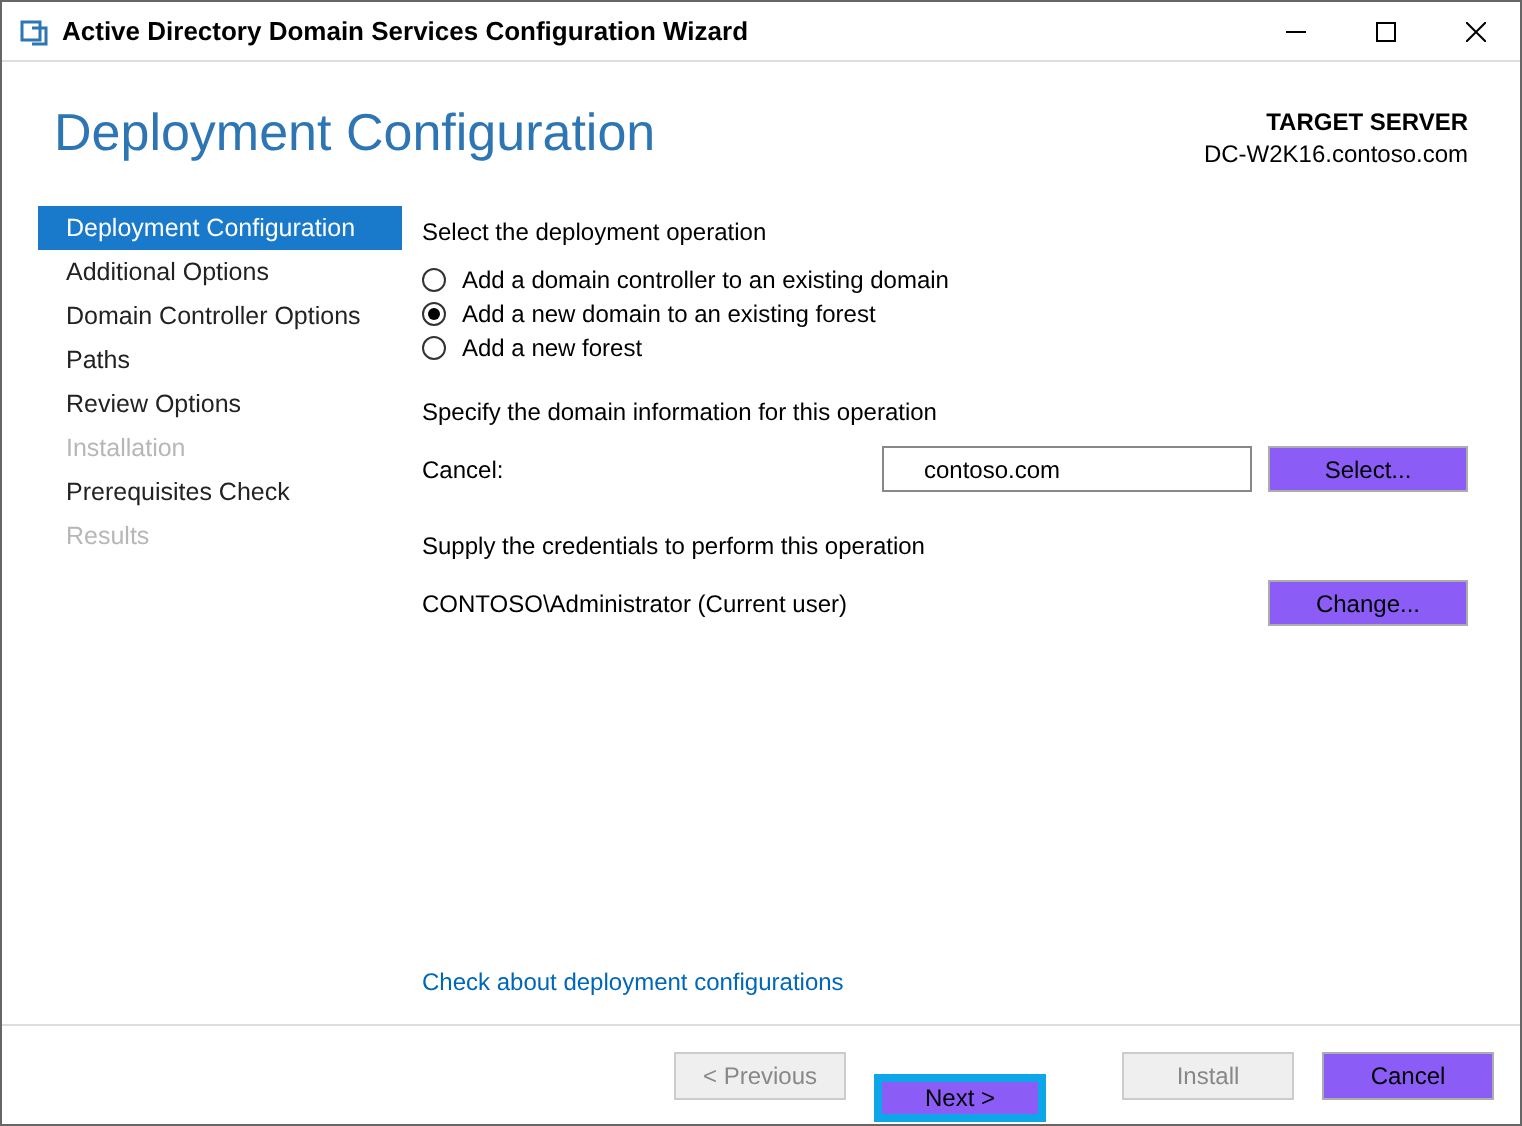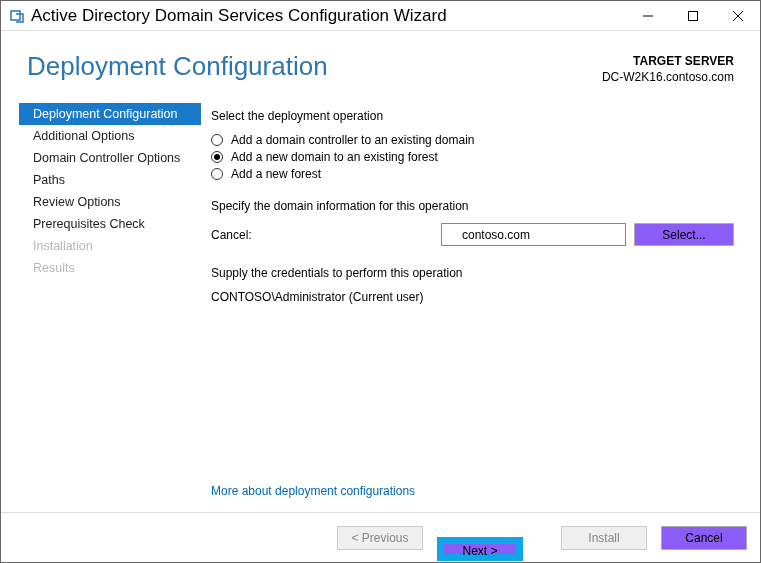--- a/index.html
+++ b/index.html
@@ -25,21 +25,22 @@
     border-bottom: 1px solid #ddd;
     padding-left: 8px;
   }
   .titlebar .icon {
     width: 16px; height: 16px;
     margin-right: 6px;
     display: flex; align-items: center; justify-content: center;
   }
   .titlebar .title {
     flex: 1;
-    font-size: 17px;
+    font-size: 13px;
+    font-weight: bold;
   }
   .winbtns { display: flex; }
   .winbtn {
     width: 45px; height: 29px;
     display: flex; align-items: center; justify-content: center;
     font-size: 12px;
   }
   .winbtn svg { stroke: #000; }
   .header {
     display: flex;
@@ -155,21 +156,21 @@
     height: 50px;
     border-top: 1px solid #ddd;
     display: flex;
     align-items: center;
     justify-content: flex-end;
     padding: 0 13px;
     gap: 6px;
   }
   .footer .btn { min-width: 86px; height: 24px; }
   .footer .btn.primary {
-    border: 7px solid #0ea5e9;
+    border: 4px solid #0ea5e9;
     margin-top: 23px;
   }
   .footer .btn.disabled {
     color: #888;
     background: #efefef;
     border-color: #ccc;
   }
 </style>
 </head>
 <body>
@@ -213,22 +214,22 @@
   </div>
 
   <div class="body">
 
     <div class="sidebar">
       <div class="step active">Deployment Configuration</div>
       <div class="step">Additional Options</div>
       <div class="step">Domain Controller Options</div>
       <div class="step">Paths</div>
       <div class="step">Review Options</div>
+      <div class="step disabled">Installation</div>
       <div class="step">Prerequisites Check</div>
-      <div class="step disabled">Installation</div>
       <div class="step disabled">Results</div>
     </div>
 
     <div class="content">
       <div class="content-inner">
         <div class="section-label">Select the deployment operation</div>
 
         <div class="radio-row">
           <span class="radio"></span>
           <span>Add a domain controller to an existing domain</span>
@@ -249,24 +250,25 @@
         <div class="field-row">
           <span class="field-label">Cancel:</span>
           <input type="text" value="contoso.com" style="">
           <button class="btn wide">Select...</button>
         </div>
 
         <div class="section-label" style="margin-top:20px">Supply the credentials to perform this operation</div>
 
         <div class="cred-row">
           <span class="txt">CONTOSO\Administrator (Current user)</span>
-        </div>
-      </div>
-
-      <div class="link">More about deployment configurations</div>
+          <button class="btn wide">Change...</button>
+        </div>
+      </div>
+
+      <div class="link">Check about deployment configurations</div>
     </div>
 
   </div>
 
   <div class="footer">
     <button class="btn disabled">&lt; Previous</button>
     <button class="btn primary">Next &gt;</button>
     <div style="width:18px"></div>
     <button class="btn disabled">Install</button>
     <button class="btn">Cancel</button>

